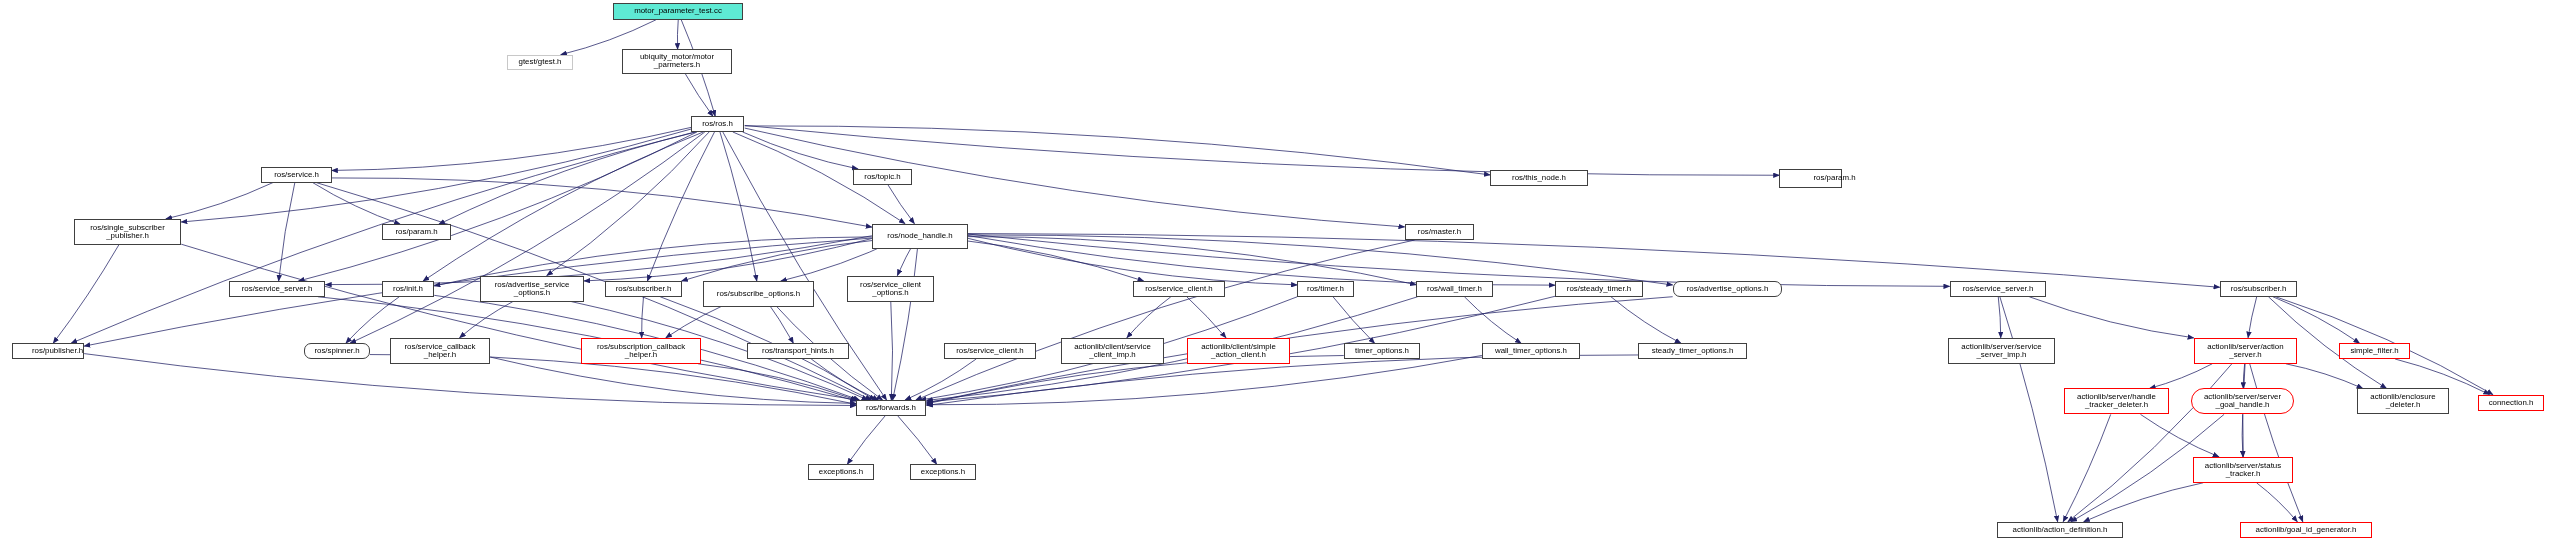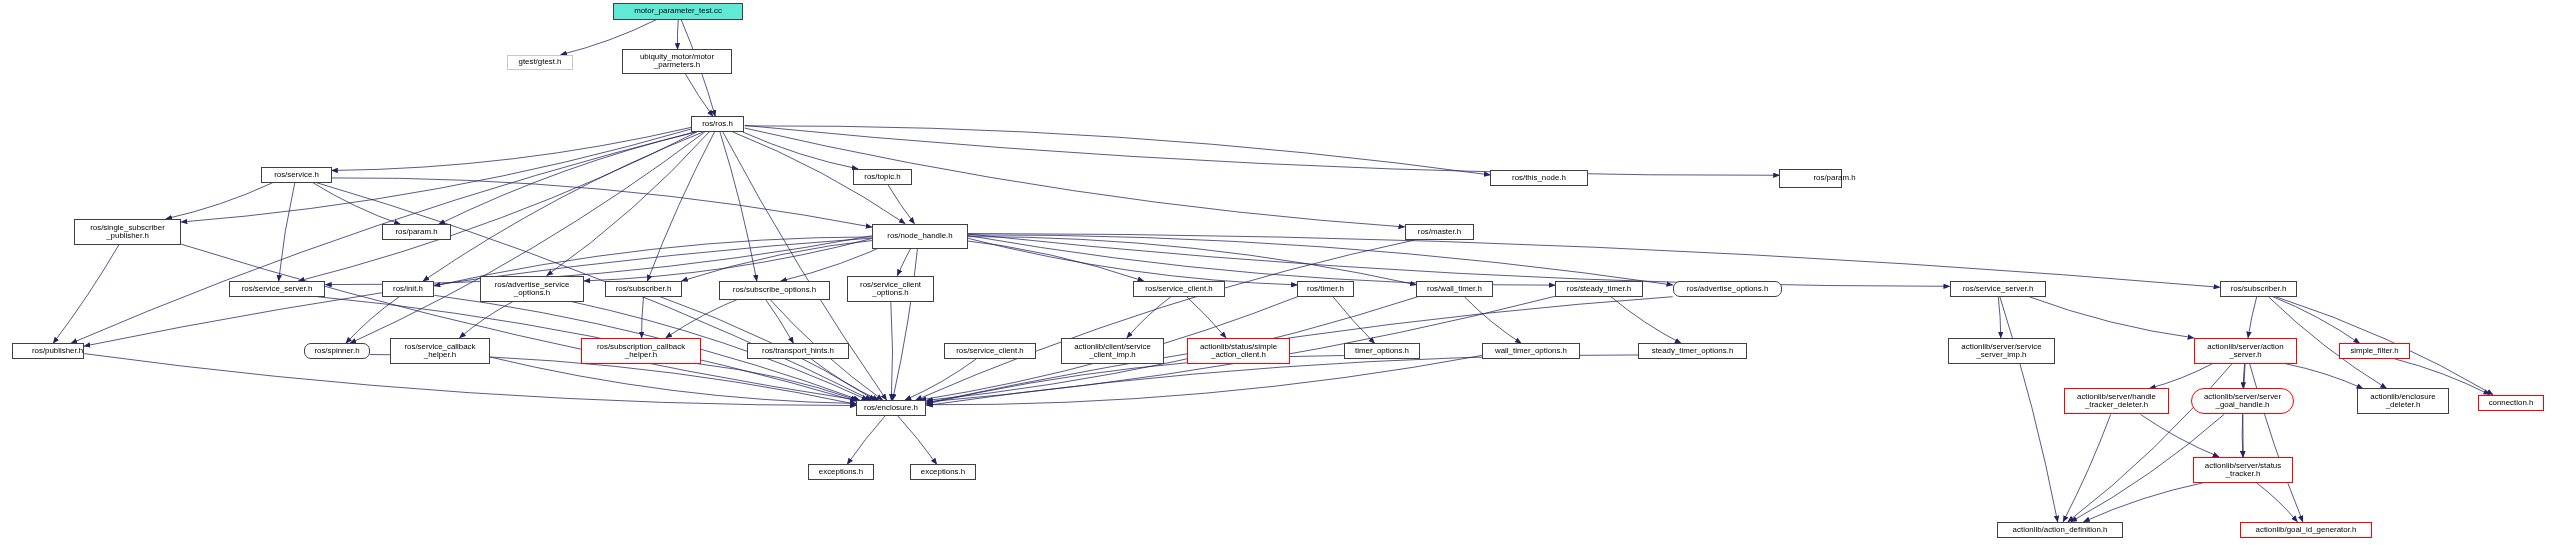--- a/index.html
+++ b/index.html
@@ -170,51 +170,51 @@
       <div class="node" style="left: 74px; top: 219px; width: 107px; height: 26px;">ros/single_subscriber
 _publisher.h</div>
       <div class="node" style="left: 382px; top: 224px; width: 69px; height: 15.7px;">ros/param.h</div>
       <div class="node" style="left: 872px; top: 224px; width: 96px; height: 25px;">ros/node_handle.h</div>
       <div class="node" style="left: 1405px; top: 224px; width: 69px; height: 15.7px;">ros/master.h</div>
       <div class="node" style="left: 229px; top: 281px; width: 96px; height: 15.7px;">ros/service_server.h</div>
       <div class="node" style="left: 382px; top: 281px; width: 52px; height: 15.7px;">ros/init.h</div>
       <div class="node" style="left: 480px; top: 276px; width: 104px; height: 26px;">ros/advertise_service
 _options.h</div>
       <div class="node" style="left: 605px; top: 281px; width: 77px; height: 15.7px;">ros/subscriber.h</div>
-      <div class="node" style="left: 703px; top: 281px; width: 111px; height: 19px; margin-left: 16px;">ros/subscribe_options.h</div>
+      <div class="node" style="left: 703px; top: 281px; width: 111px; height: 26px;">ros/subscribe_options.h</div>
       <div class="node" style="left: 847px; top: 276px; width: 87px; height: 26px;">ros/service_client
 _options.h</div>
       <div class="node" style="left: 1133px; top: 281px; width: 92px; height: 15.7px;">ros/service_client.h</div>
       <div class="node" style="left: 1297px; top: 281px; width: 57px; height: 15.7px;">ros/timer.h</div>
       <div class="node" style="left: 1416px; top: 281px; width: 77px; height: 15.7px;">ros/wall_timer.h</div>
       <div class="node" style="left: 1555px; top: 281px; width: 88px; height: 15.7px;">ros/steady_timer.h</div>
       <div class="node" style="left: 1673px; top: 281px; width: 109px; height: 15.7px; border-radius: 7px;">ros/advertise_options.h</div>
       <div class="node" style="left: 1950px; top: 281px; width: 96px; height: 15.7px;">ros/service_server.h</div>
       <div class="node" style="left: 2220px; top: 281px; width: 77px; height: 15.7px;">ros/subscriber.h</div>
       <div class="node" style="left: 11.6px; top: 343px; width: 72px; height: 15.7px; padding-left: 20px;">ros/publisher.h</div>
       <div class="node" style="left: 304px; top: 343px; width: 66px; height: 15.7px; border-radius: 7px;">ros/spinner.h</div>
       <div class="node" style="left: 390px; top: 338px; width: 100px; height: 26px;">ros/service_callback
 _helper.h</div>
       <div class="node red" style="left: 581px; top: 338px; width: 120px; height: 26px;">ros/subscription_callback
 _helper.h</div>
       <div class="node" style="left: 747px; top: 343px; width: 102px; height: 15.7px;">ros/transport_hints.h</div>
       <div class="node" style="left: 944px; top: 343px; width: 92px; height: 15.7px;">ros/service_client.h</div>
       <div class="node" style="left: 1061px; top: 338px; width: 103px; height: 26px;">actionlib/client/service
 _client_imp.h</div>
-      <div class="node red" style="left: 1187px; top: 338px; width: 103px; height: 26px;">actionlib/status/simple
+      <div class="node red" style="left: 1187px; top: 338px; width: 103px; height: 26px;">actionlib/client/simple
 _action_client.h</div>
       <div class="node" style="left: 1344px; top: 343px; width: 76px; height: 15.7px;">timer_options.h</div>
       <div class="node" style="left: 1482px; top: 343px; width: 98px; height: 15.7px;">wall_timer_options.h</div>
       <div class="node" style="left: 1638px; top: 343px; width: 109px; height: 15.7px;">steady_timer_options.h</div>
       <div class="node" style="left: 1948px; top: 338px; width: 107px; height: 26px;">actionlib/server/service
 _server_imp.h</div>
       <div class="node red" style="left: 2194px; top: 338px; width: 103px; height: 26px;">actionlib/server/action
 _server.h</div>
       <div class="node red" style="left: 2339px; top: 343px; width: 71px; height: 15.7px;">simple_filter.h</div>
-      <div class="node" style="left: 856px; top: 400px; width: 70px; height: 15.7px;">ros/enclosure.h</div>
+      <div class="node" style="left: 856px; top: 400px; width: 70px; height: 15.7px;">ros/forwards.h</div>
       <div class="node red" style="left: 2064px; top: 388px; width: 105px; height: 26px;">actionlib/server/handle
 _tracker_deleter.h</div>
       <div class="node red" style="left: 2191px; top: 388px; width: 103px; height: 26px; border-radius: 13px;">actionlib/server/server
 _goal_handle.h</div>
       <div class="node" style="left: 2357px; top: 388px; width: 92px; height: 26px;">actionlib/enclosure
 _deleter.h</div>
       <div class="node red" style="left: 2478px; top: 395px; width: 66px; height: 15.7px;">connection.h</div>
       <div class="node" style="left: 808px; top: 464px; width: 66px; height: 15.7px;">exceptions.h</div>
       <div class="node" style="left: 910px; top: 464px; width: 66px; height: 15.7px;">exceptions.h</div>
       <div class="node red" style="left: 2193px; top: 457px; width: 100px; height: 26px;">actionlib/server/status

